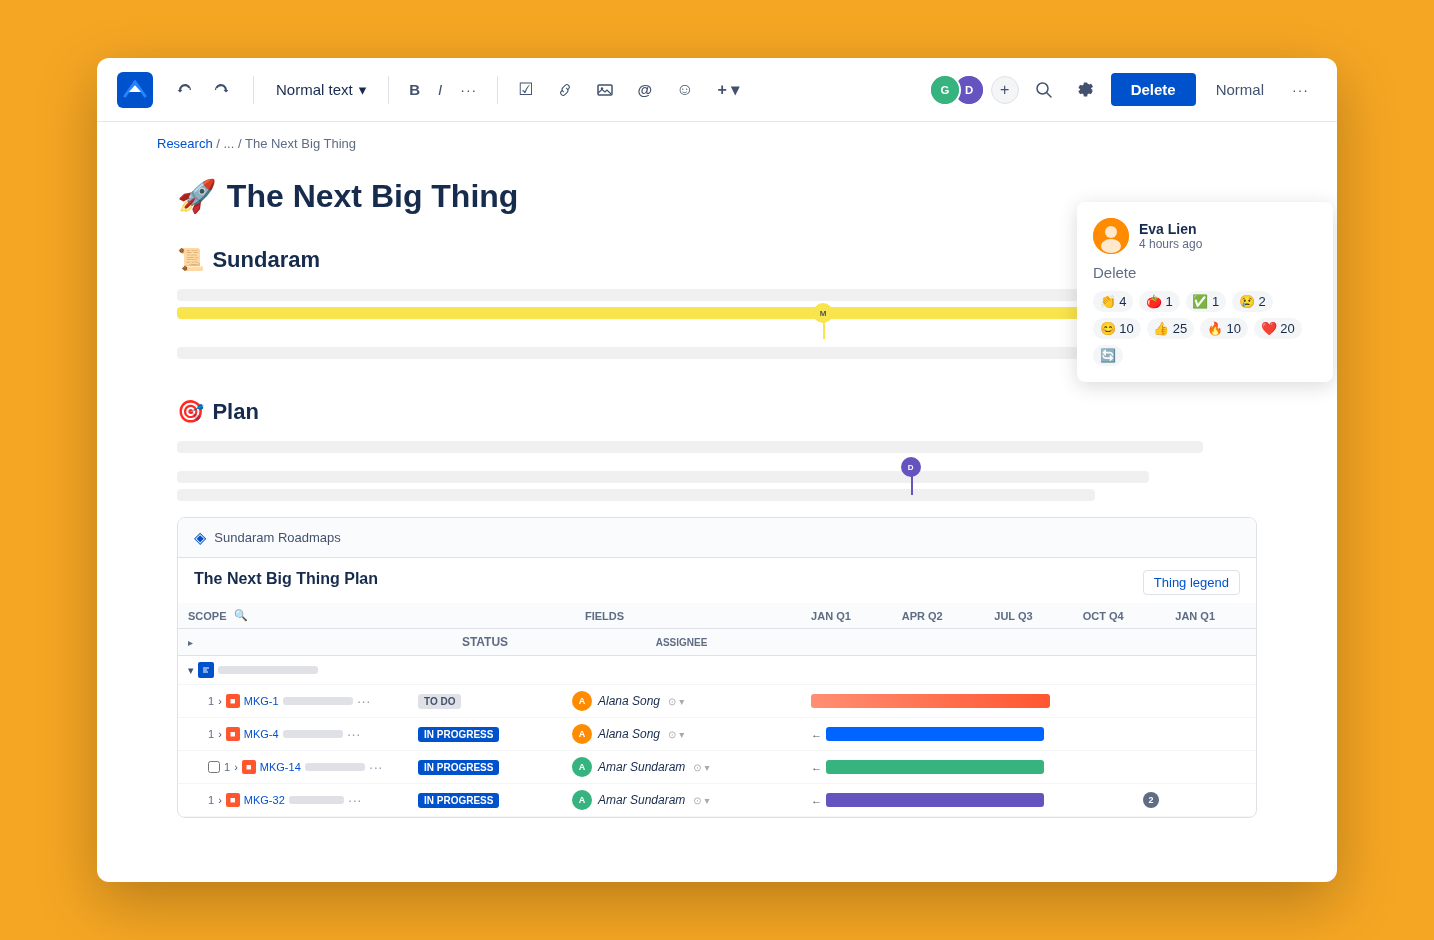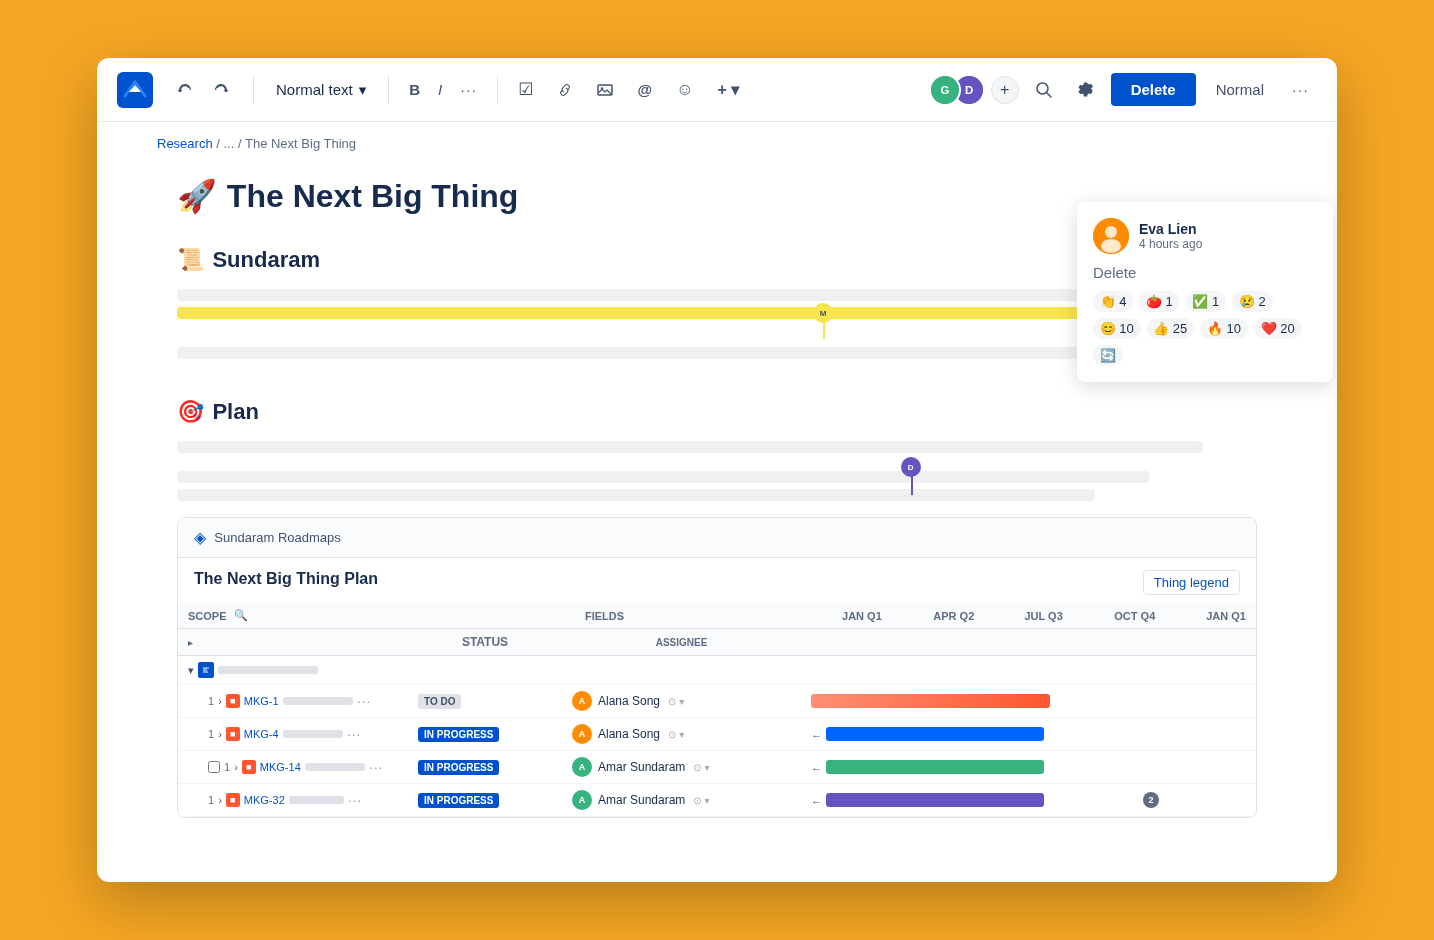--- a/index.html
+++ b/index.html
@@ -388,20 +388,21 @@
       width: 20px;
       height: 20px;
       border-radius: 50%;
       background: #ddd;
       overflow: hidden;
       flex-shrink: 0;
     }
     .assignee-name {
       font-size: 12px;
       color: #172b4d;
+      font-style: italic;
     }
     .timeline-bar {
       height: 14px;
       border-radius: 3px;
     }
     .bar-red { background: linear-gradient(to right, #FF8F73, #FF5630); }
     .bar-blue { background: #0065FF; }
     .bar-green { background: #36B37E; }
     .bar-purple { background: #6554C0; }
     .more-btn {
@@ -419,21 +420,21 @@
     .row-checkbox {
       width: 12px;
       height: 12px;
     }
     .scope-header-row {
       display: flex;
       align-items: center;
       gap: 4px;
     }
     .timeline-header {
-      text-align: right;
+      text-align: left;
       font-size: 10px;
       color: #5e6c84;
       font-weight: 600;
     }
     .parent-row-icon {
       width: 16px;
       height: 16px;
       background: #0052CC;
       border-radius: 2px;
       display: inline-flex;

